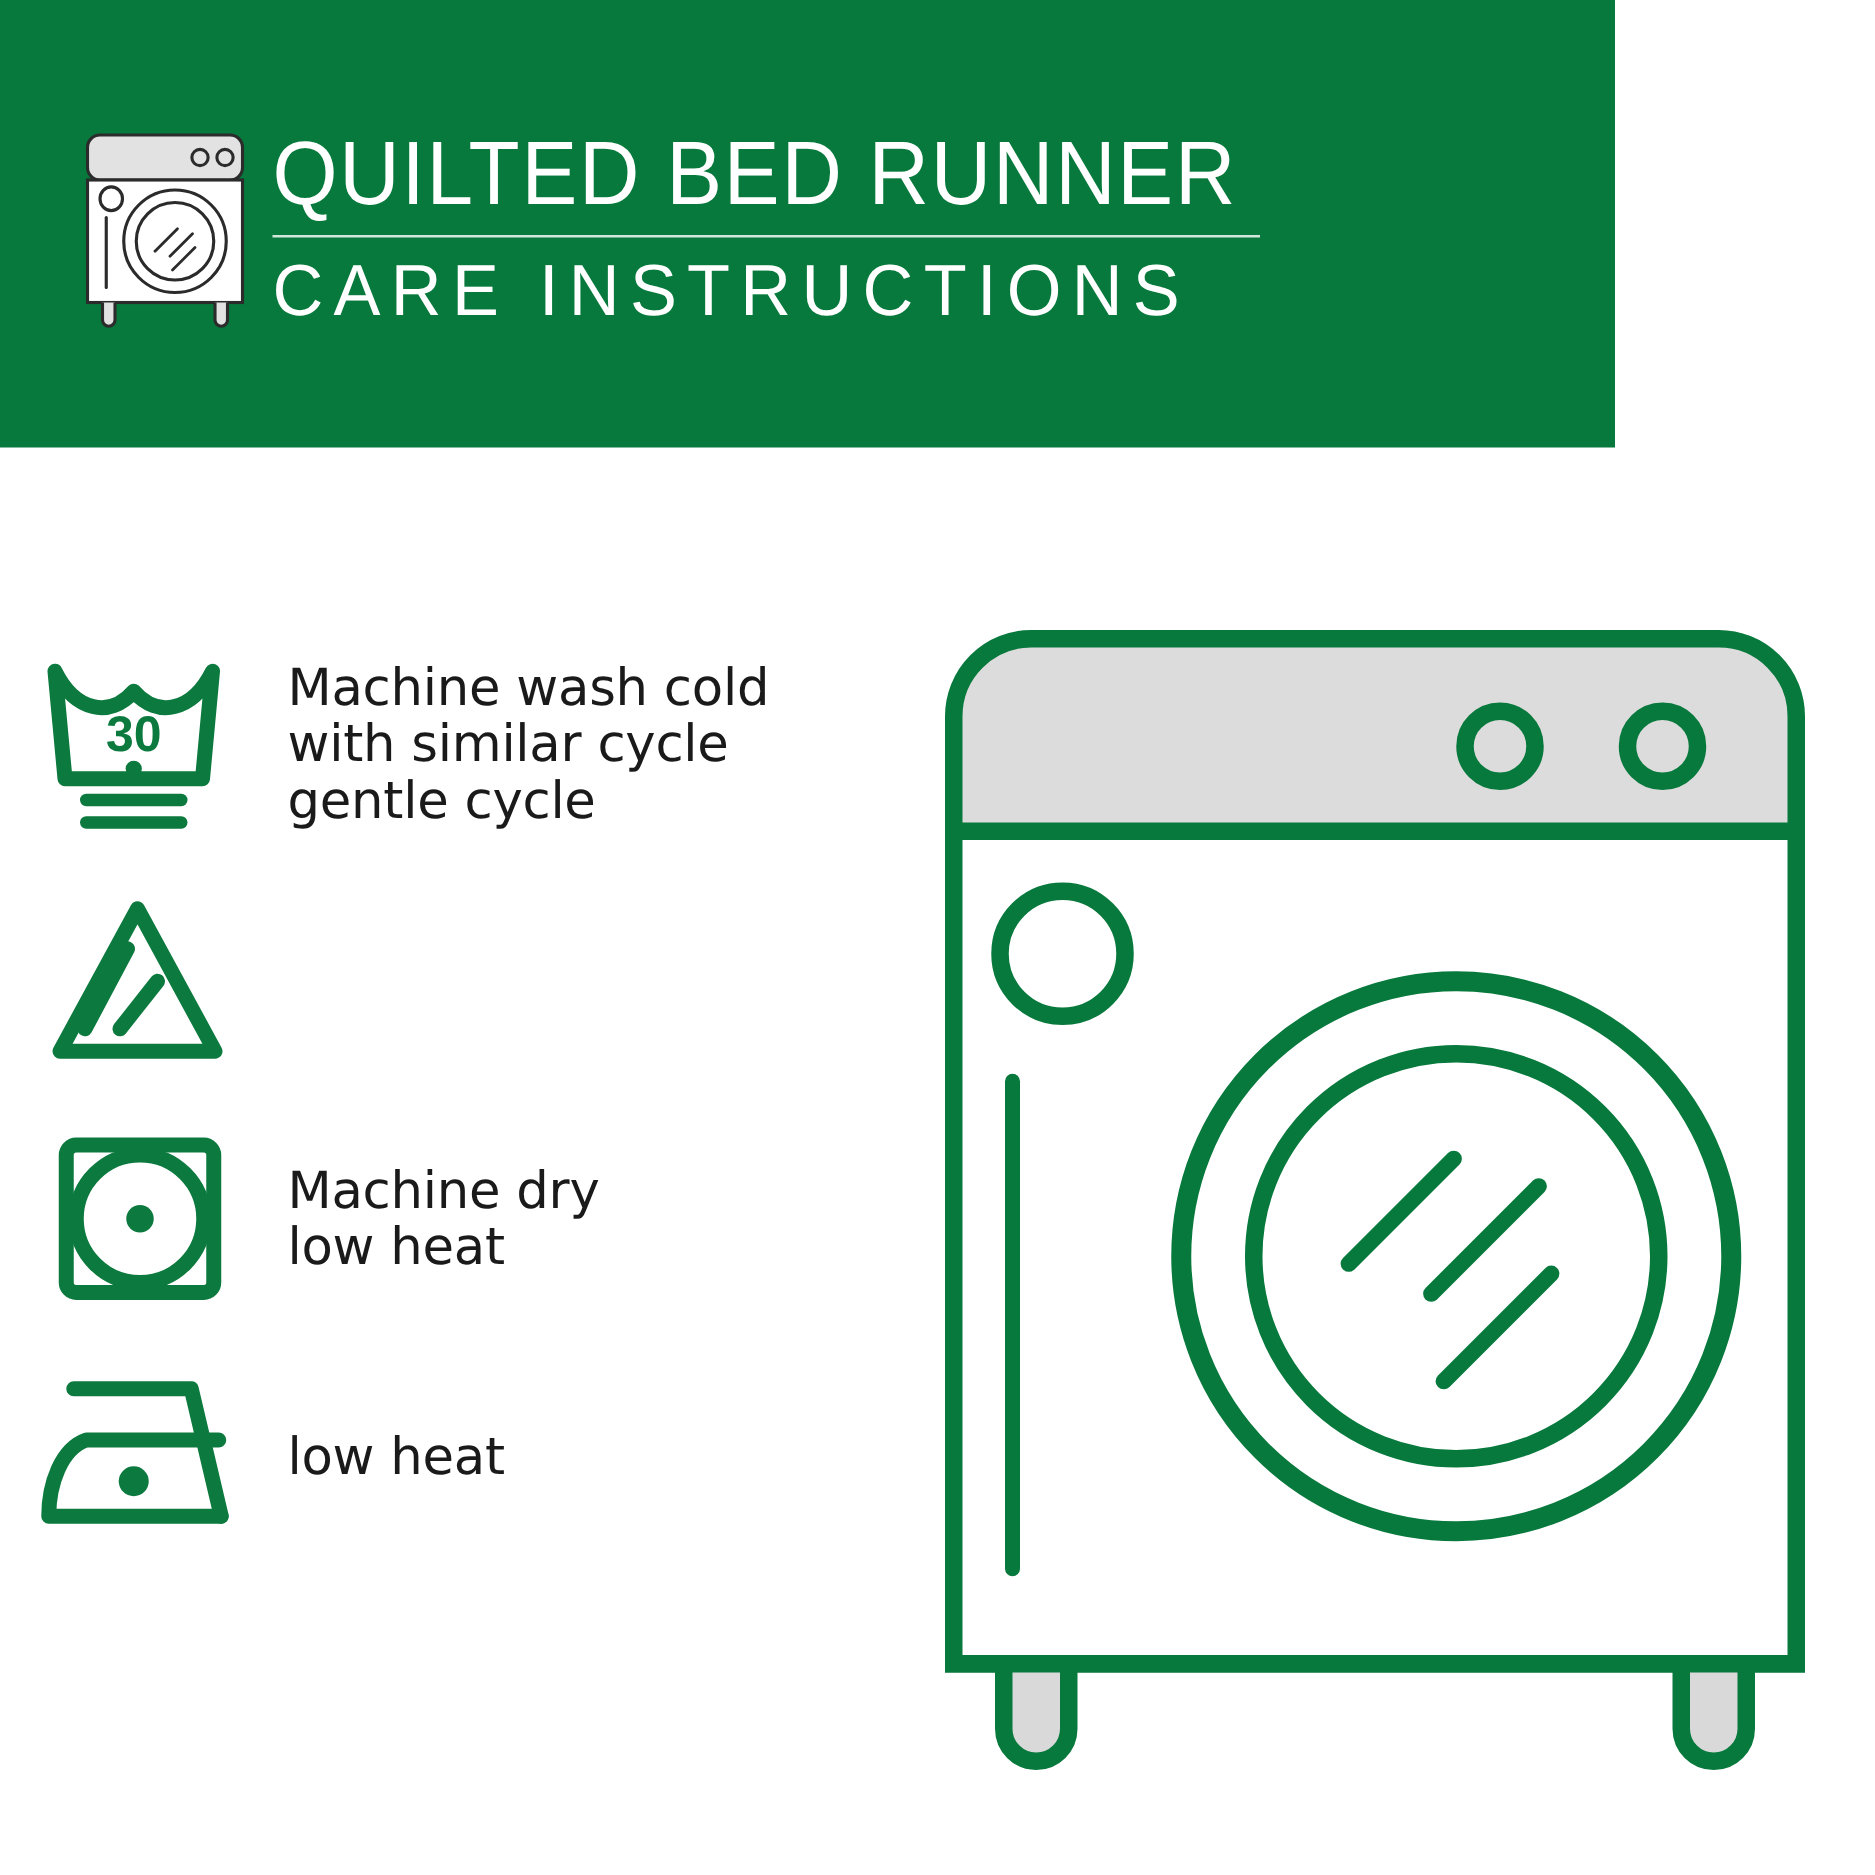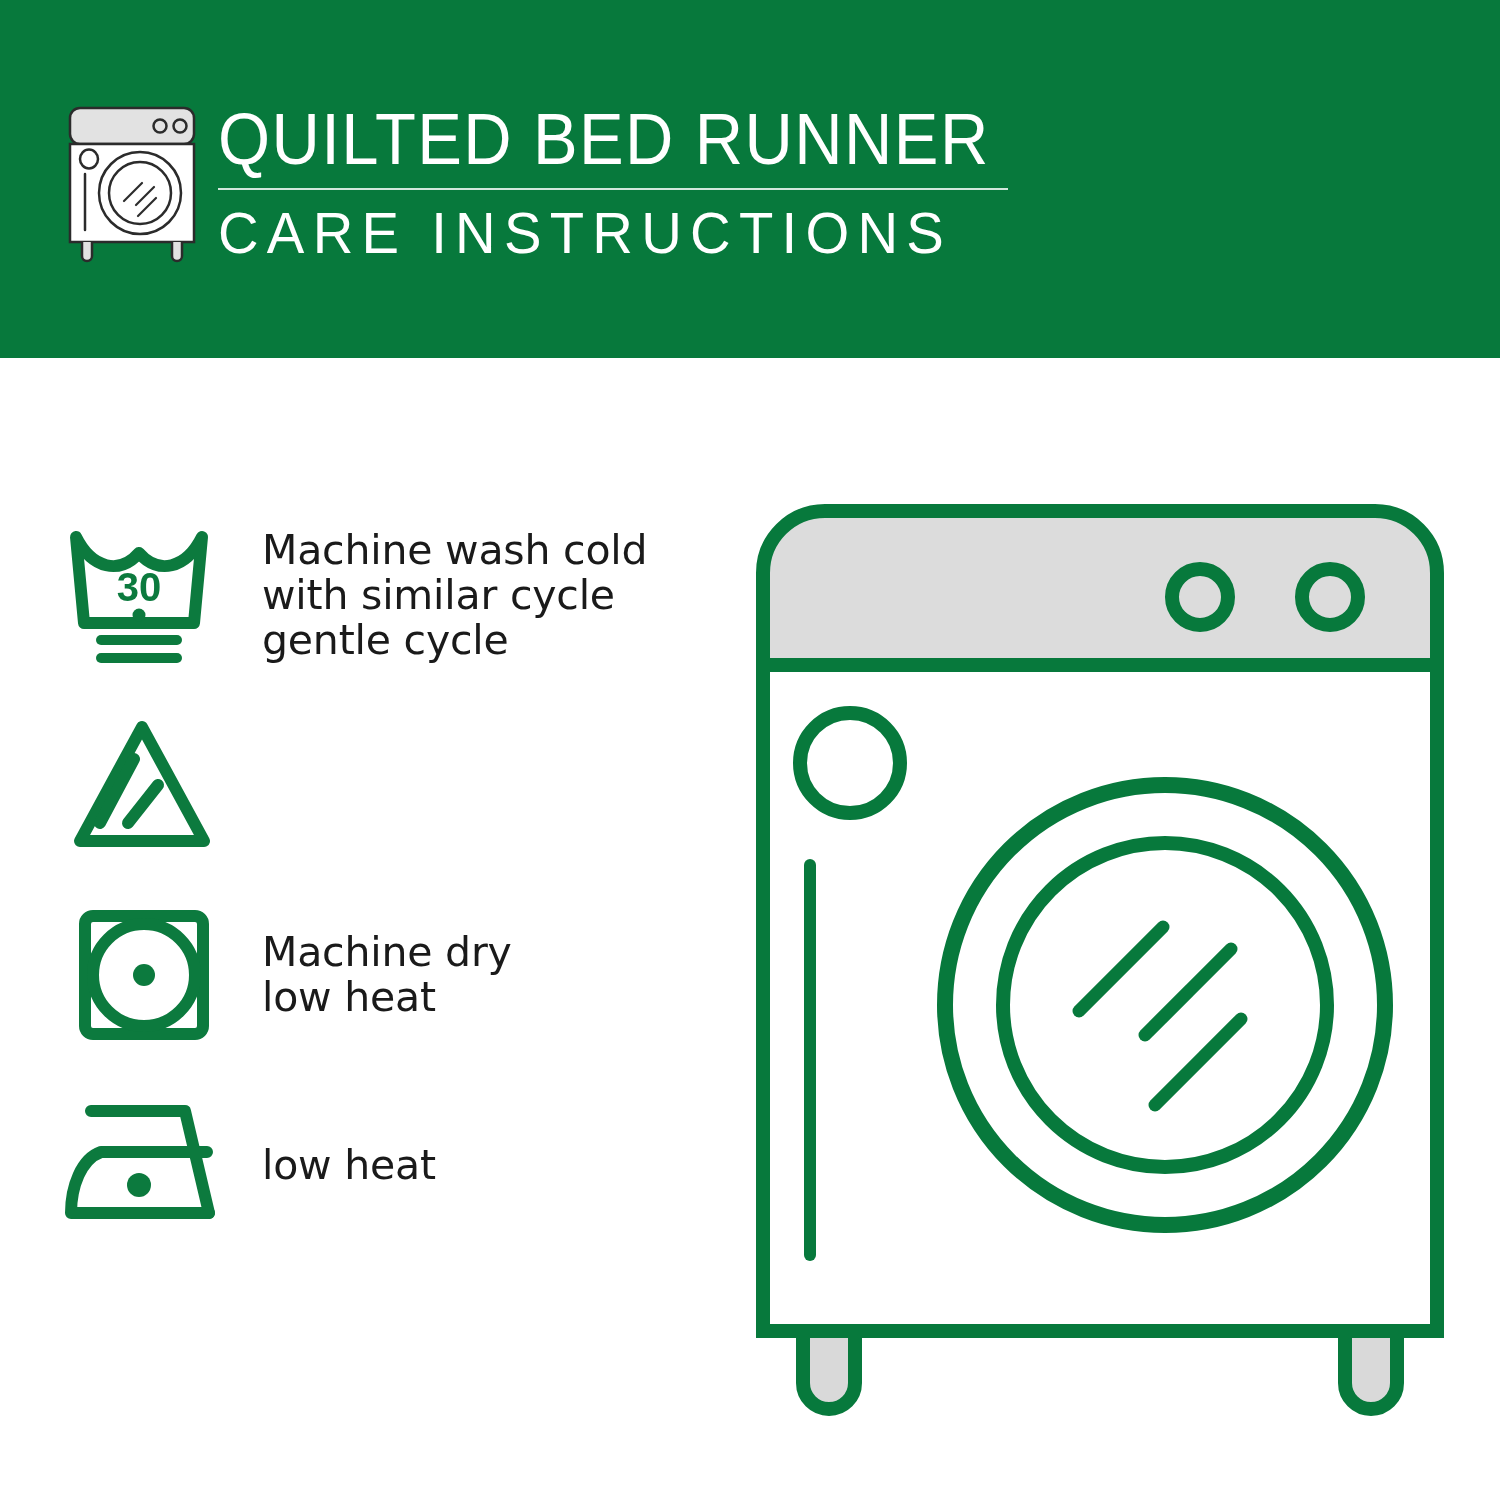--- a/index.html
+++ b/index.html
@@ -16,21 +16,21 @@
     height: 1500px;
     background: #ffffff;
     overflow: hidden;
   }
 
   
   #header-band {
     position: absolute;
     left: 0;
     top: 0;
-    width: 1500px;
+    width: 1292px;
     height: 358px;
     background: #07793C;
   }
   #header-logo {
     position: absolute;
     left: 62px;
     top: 104px;
     width: 140px;
     height: 160px;
   }
@@ -75,21 +75,20 @@
     position: absolute;
     left: 0;
     top: 500px;
     width: 700px;
   }
   .care-row {
     position: relative;
     display: flex;
     align-items: center;
     height: 190px;
-    margin-left: 32px;
   }
   .care-row .symbol-cell {
     width: 230px;
     flex: 0 0 230px;
     display: flex;
     align-items: center;
     justify-content: center;
   }
   .care-row .label-cell {
     flex: 1 1 auto;

